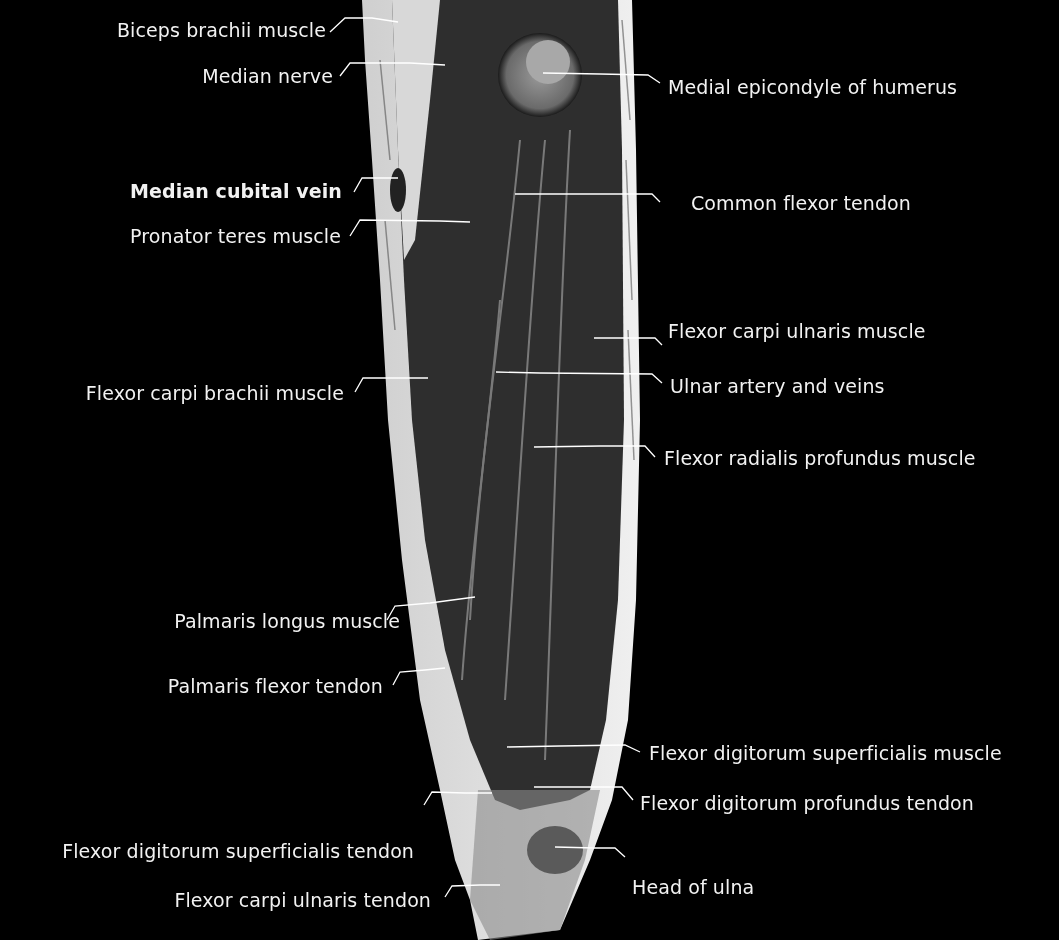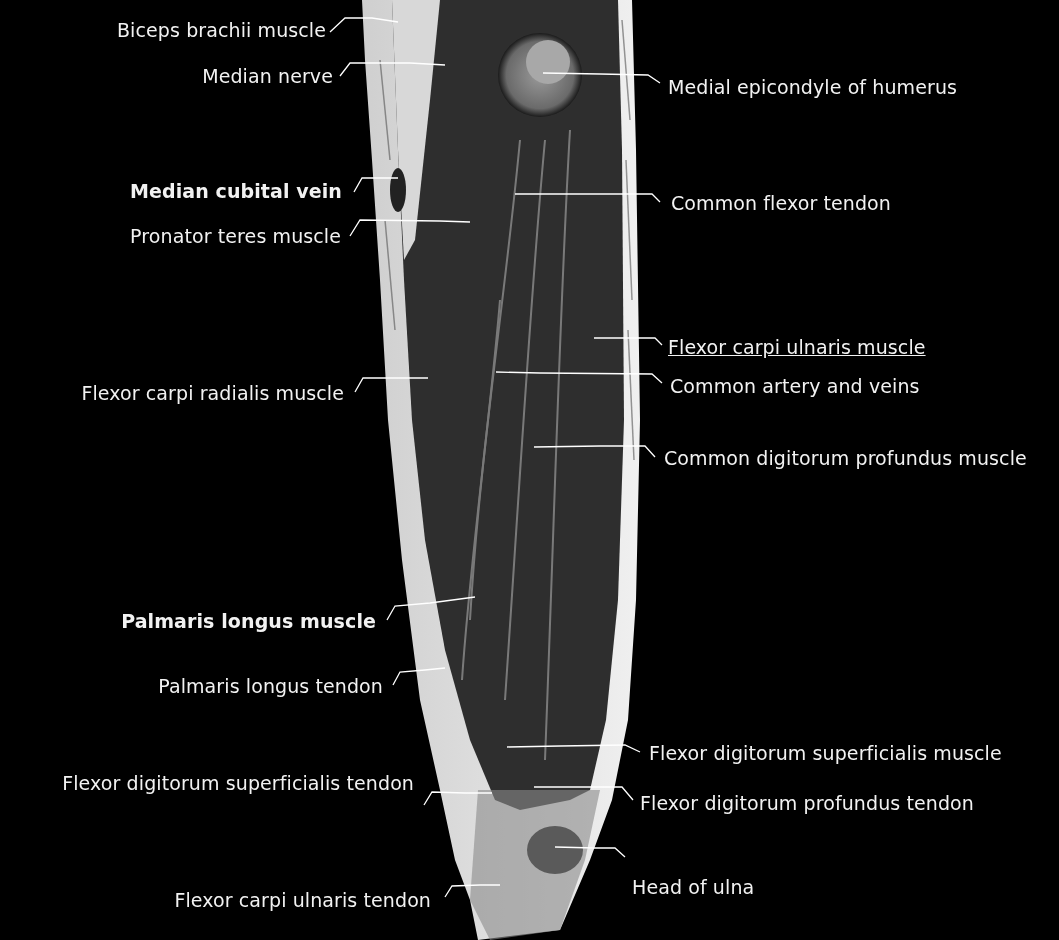--- a/index.html
+++ b/index.html
@@ -76,27 +76,27 @@
         <polyline points="534,787 600,787 622,787 633,800"></polyline>
         <polyline points="555,847 595,848 615,848 625,857"></polyline>
       </g>
   </svg>
 
   <div id="labels">
       <div class="label left" style="top: 19px; right: 733px;">Biceps brachii muscle</div>
       <div class="label left" style="top: 65px; right: 726px; margin-left: 12px;">Median nerve</div>
       <div class="label left" style="top: 180px; right: 717px; font-weight: bold;">Median cubital vein</div>
       <div class="label left" style="top: 225px; right: 718px;">Pronator teres muscle</div>
-      <div class="label left" style="top: 382px; right: 715px;">Flexor carpi radialis muscle</div>
-      <div class="label left" style="top: 610px; right: 683px; font-weight: bold;">Palmaris longus muscle</div>
-      <div class="label left" style="top: 675px; right: 676px;">Palmaris longus tendon</div>
-      <div class="label left" style="top: 772px; right: 645px;">Flexor digitorum superficialis tendon</div>
+      <div class="label left" style="top: 382px; right: 715px;">Flexor carpi brachii muscle</div>
+      <div class="label left" style="top: 610px; right: 659px;">Palmaris longus muscle</div>
+      <div class="label left" style="top: 675px; right: 676px;">Palmaris flexor tendon</div>
+      <div class="label left" style="top: 840px; right: 645px;">Flexor digitorum superficialis tendon</div>
       <div class="label left" style="top: 889px; right: 628px;">Flexor carpi ulnaris tendon</div>
       <div class="label right" style="top: 76px; left: 668px;">Medial epicondyle of humerus</div>
-      <div class="label right" style="top: 192px; left: 671px; text-align: center;">Common flexor tendon</div>
-      <div class="label right" style="top: 336px; left: 668px; text-decoration: underline;">Flexor carpi ulnaris muscle</div>
-      <div class="label right" style="top: 375px; left: 670px;">Common artery and veins</div>
-      <div class="label right" style="top: 447px; left: 664px;">Common digitorum profundus muscle</div>
+      <div class="label right" style="top: 192px; left: 691px; text-align: center;">Common flexor tendon</div>
+      <div class="label right" style="top: 320px; left: 668px;">Flexor carpi ulnaris muscle</div>
+      <div class="label right" style="top: 375px; left: 670px;">Ulnar artery and veins</div>
+      <div class="label right" style="top: 447px; left: 664px;">Flexor radialis profundus muscle</div>
       <div class="label right" style="top: 742px; left: 649px;">Flexor digitorum superficialis muscle</div>
       <div class="label right" style="top: 792px; left: 640px;">Flexor digitorum profundus tendon</div>
       <div class="label right" style="top: 850px; left: 632px; margin-top: 26px;">Head of ulna</div>
     </div>
 </div>
 
 </body></html>

